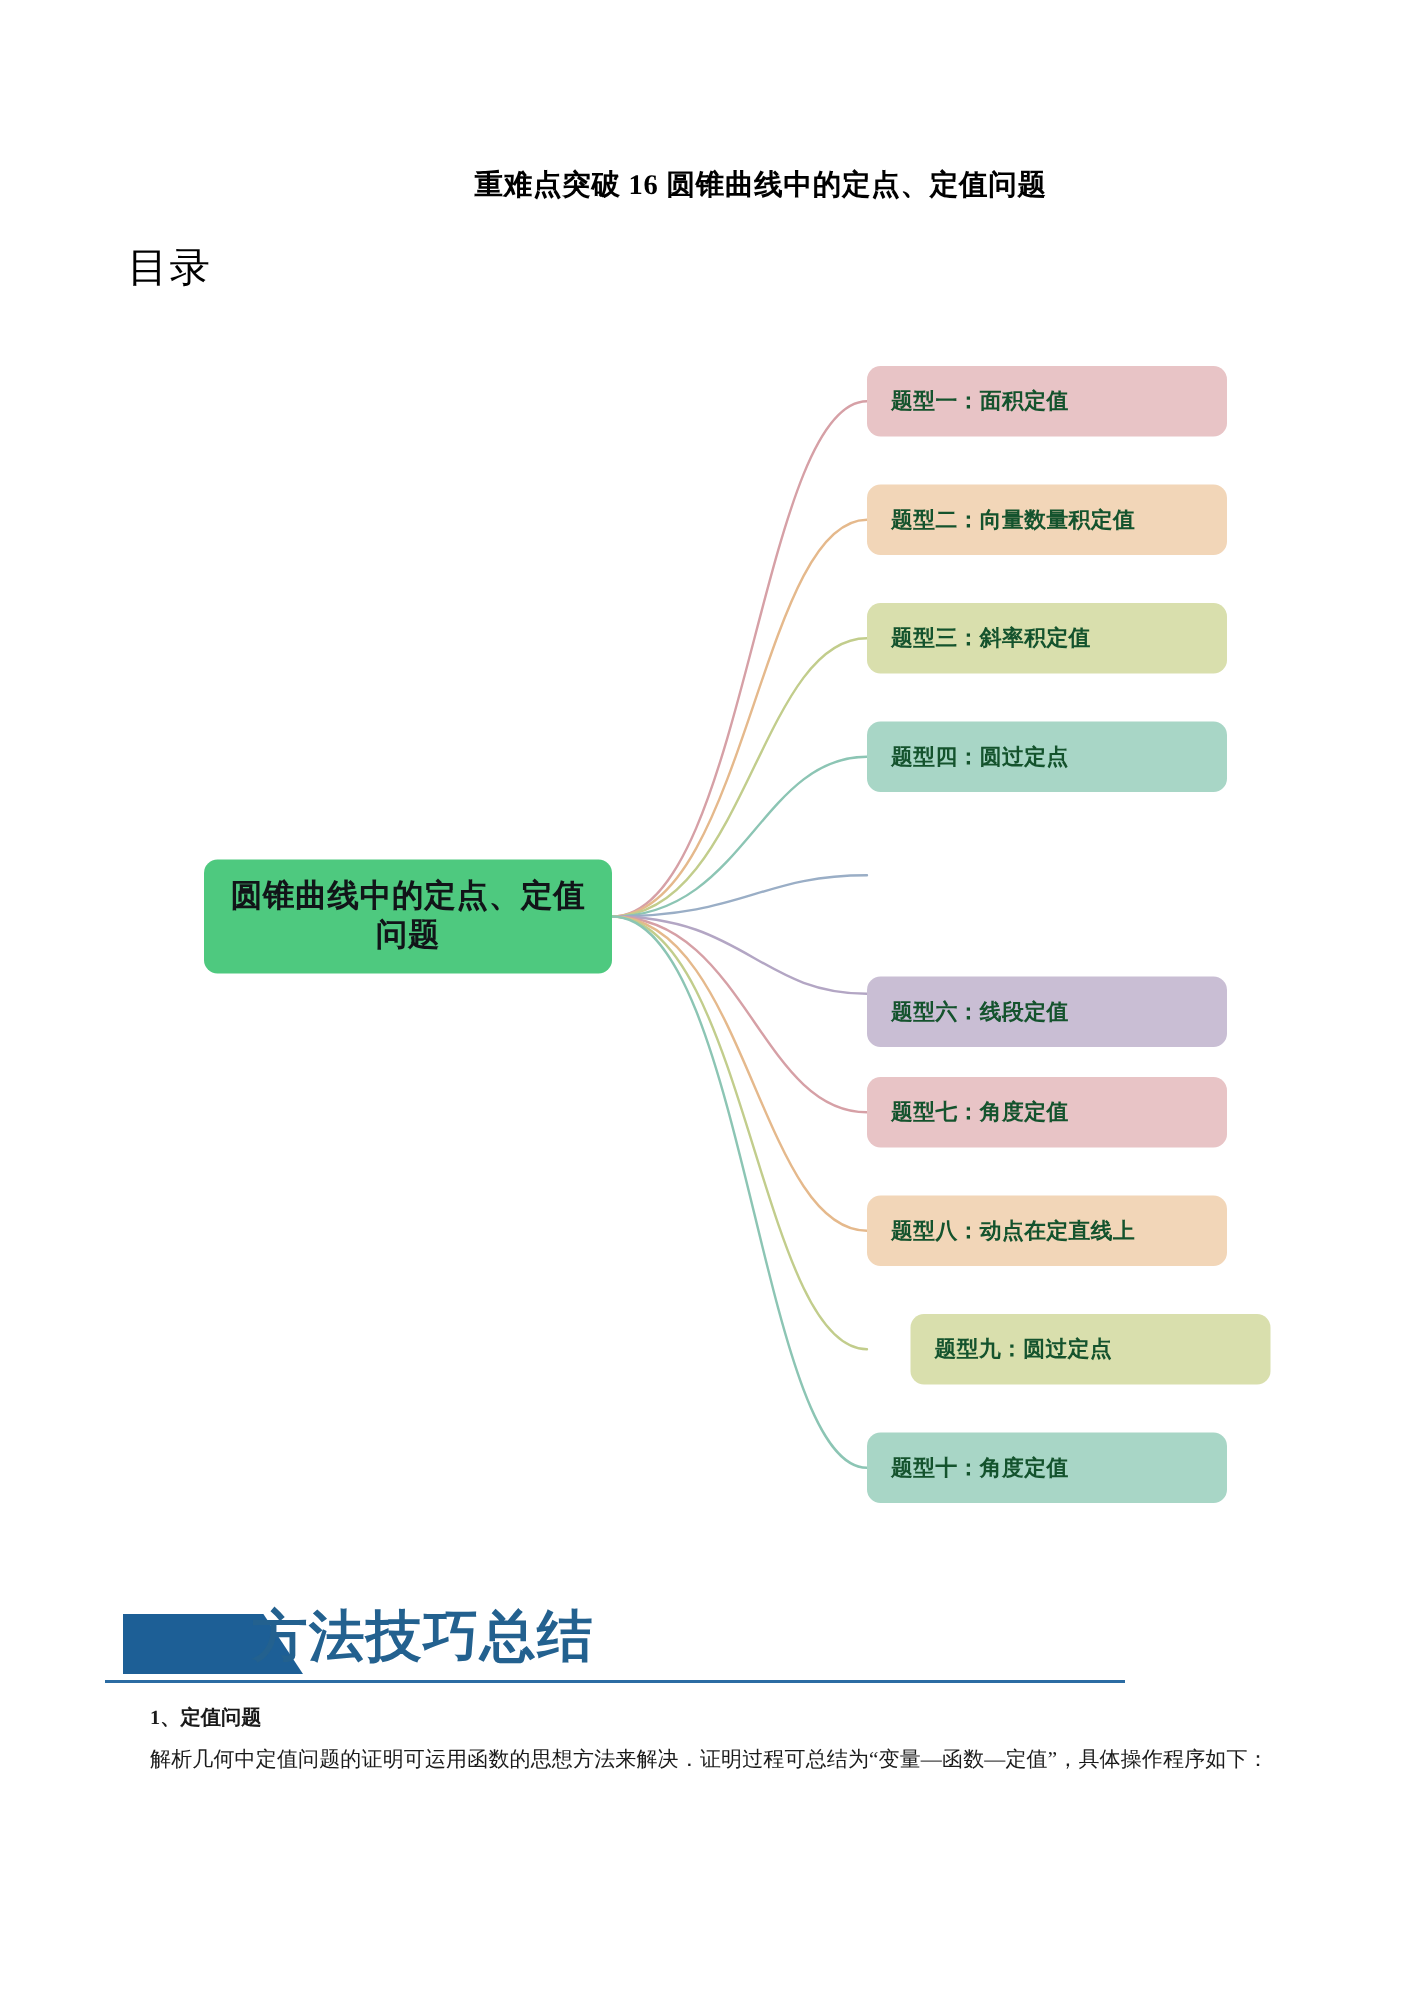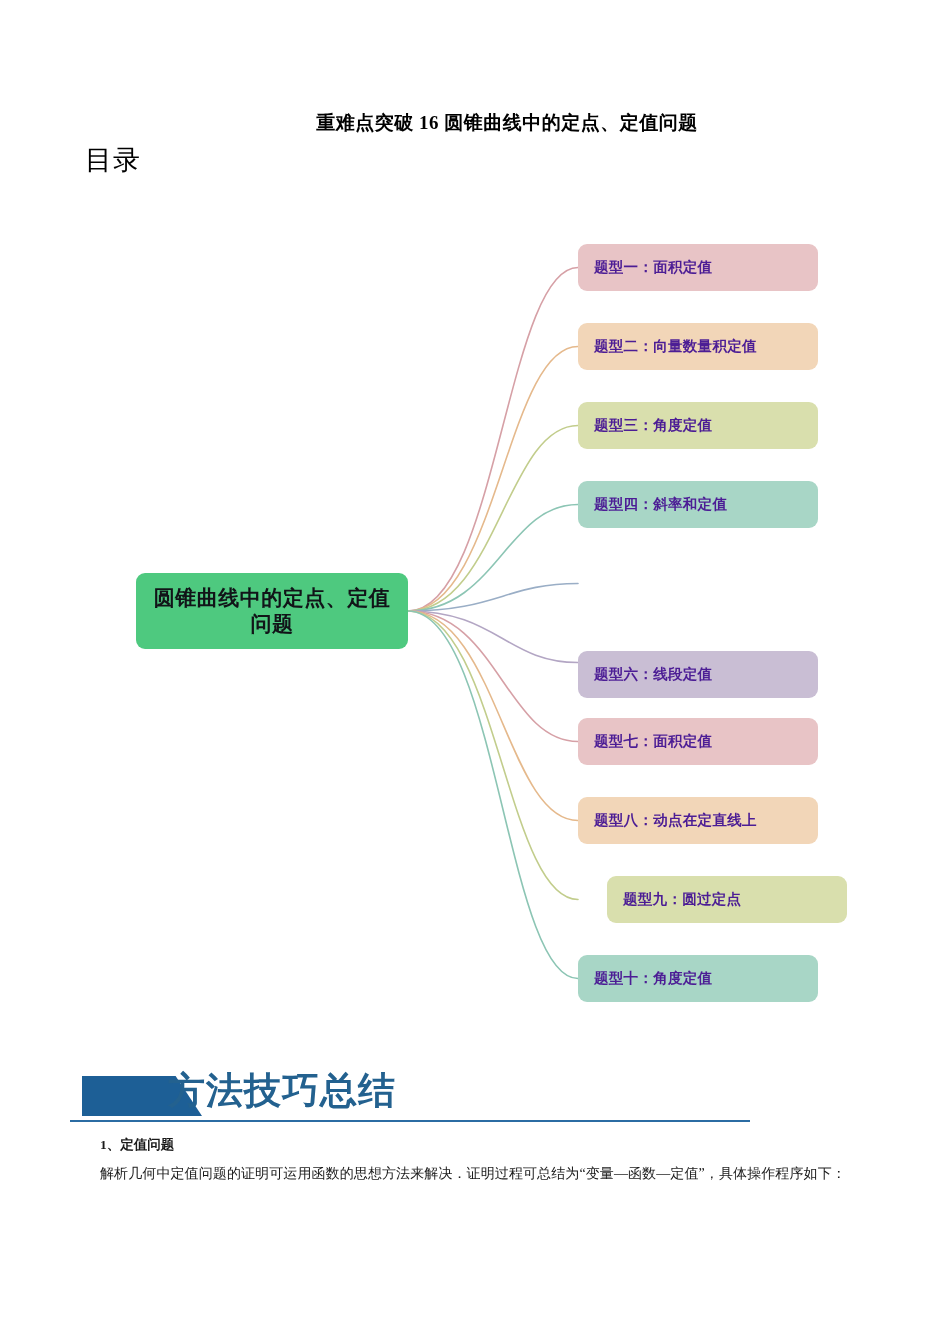--- a/index.html
+++ b/index.html
@@ -32,21 +32,21 @@
     text-align: center;
     font-size: 19px;
     font-weight: bold;
     letter-spacing: 0.5px;
     font-family: "Liberation Serif", "DejaVu Serif", serif;
     margin-left: 32px;
   }
 
   .toc-heading {
     position: absolute;
-    top: 142px;
+    top: 160px;
     left: 85px;
     font-size: 27px;
     font-weight: normal;
     font-family: "Liberation Sans", "DejaVu Sans", sans-serif;
     letter-spacing: 1px;
   }
 
   
   .mindmap {
     position: absolute;
@@ -95,21 +95,21 @@
     border-radius: 9px;
     display: flex;
     align-items: center;
     box-sizing: border-box;
     padding-left: 16px;
   }
   .leaf-node span {
     font-family: "Liberation Sans", "DejaVu Sans", sans-serif;
     font-weight: bold;
     font-size: 14.5px;
-    color: #4c1d95;
+    color: #14532d;
     letter-spacing: 0.3px;
     white-space: nowrap;
   }
 
   
   .section-block {
     position: absolute;
     top: 1068px;
     left: 70px;
     width: 810px;
@@ -196,30 +196,30 @@
       <span>圆锥曲线中的定点、定值问题</span>
     </div>
 
     <div class="leaf-node" style="top: 9px; background: rgb(232, 196, 198);">
       <span>题型一：面积定值</span>
     </div>
     <div class="leaf-node" style="top: 88px; background: rgb(242, 214, 184);">
       <span>题型二：向量数量积定值</span>
     </div>
     <div class="leaf-node" style="top: 167px; background: rgb(217, 223, 173);">
-      <span>题型三：角度定值</span>
+      <span>题型三：斜率积定值</span>
     </div>
     <div class="leaf-node" style="top: 246px; background: rgb(168, 214, 198);">
-      <span>题型四：斜率和定值</span>
+      <span>题型四：圆过定点</span>
     </div>
     <div class="leaf-node" style="top: 404px; background: rgb(201, 190, 212); margin-top: 12px;">
       <span>题型六：线段定值</span>
     </div>
     <div class="leaf-node" style="top: 483px; background: rgb(232, 196, 198);">
-      <span>题型七：面积定值</span>
+      <span>题型七：角度定值</span>
     </div>
     <div class="leaf-node" style="top: 562px; background: rgb(242, 214, 184); text-align: center;">
       <span>题型八：动点在定直线上</span>
     </div>
     <div class="leaf-node" style="top: 641px; background: rgb(217, 223, 173); margin-left: 29px;">
       <span>题型九：圆过定点</span>
     </div>
     <div class="leaf-node" style="top: 720px; background: rgb(168, 214, 198);">
       <span>题型十：角度定值</span>
     </div>

